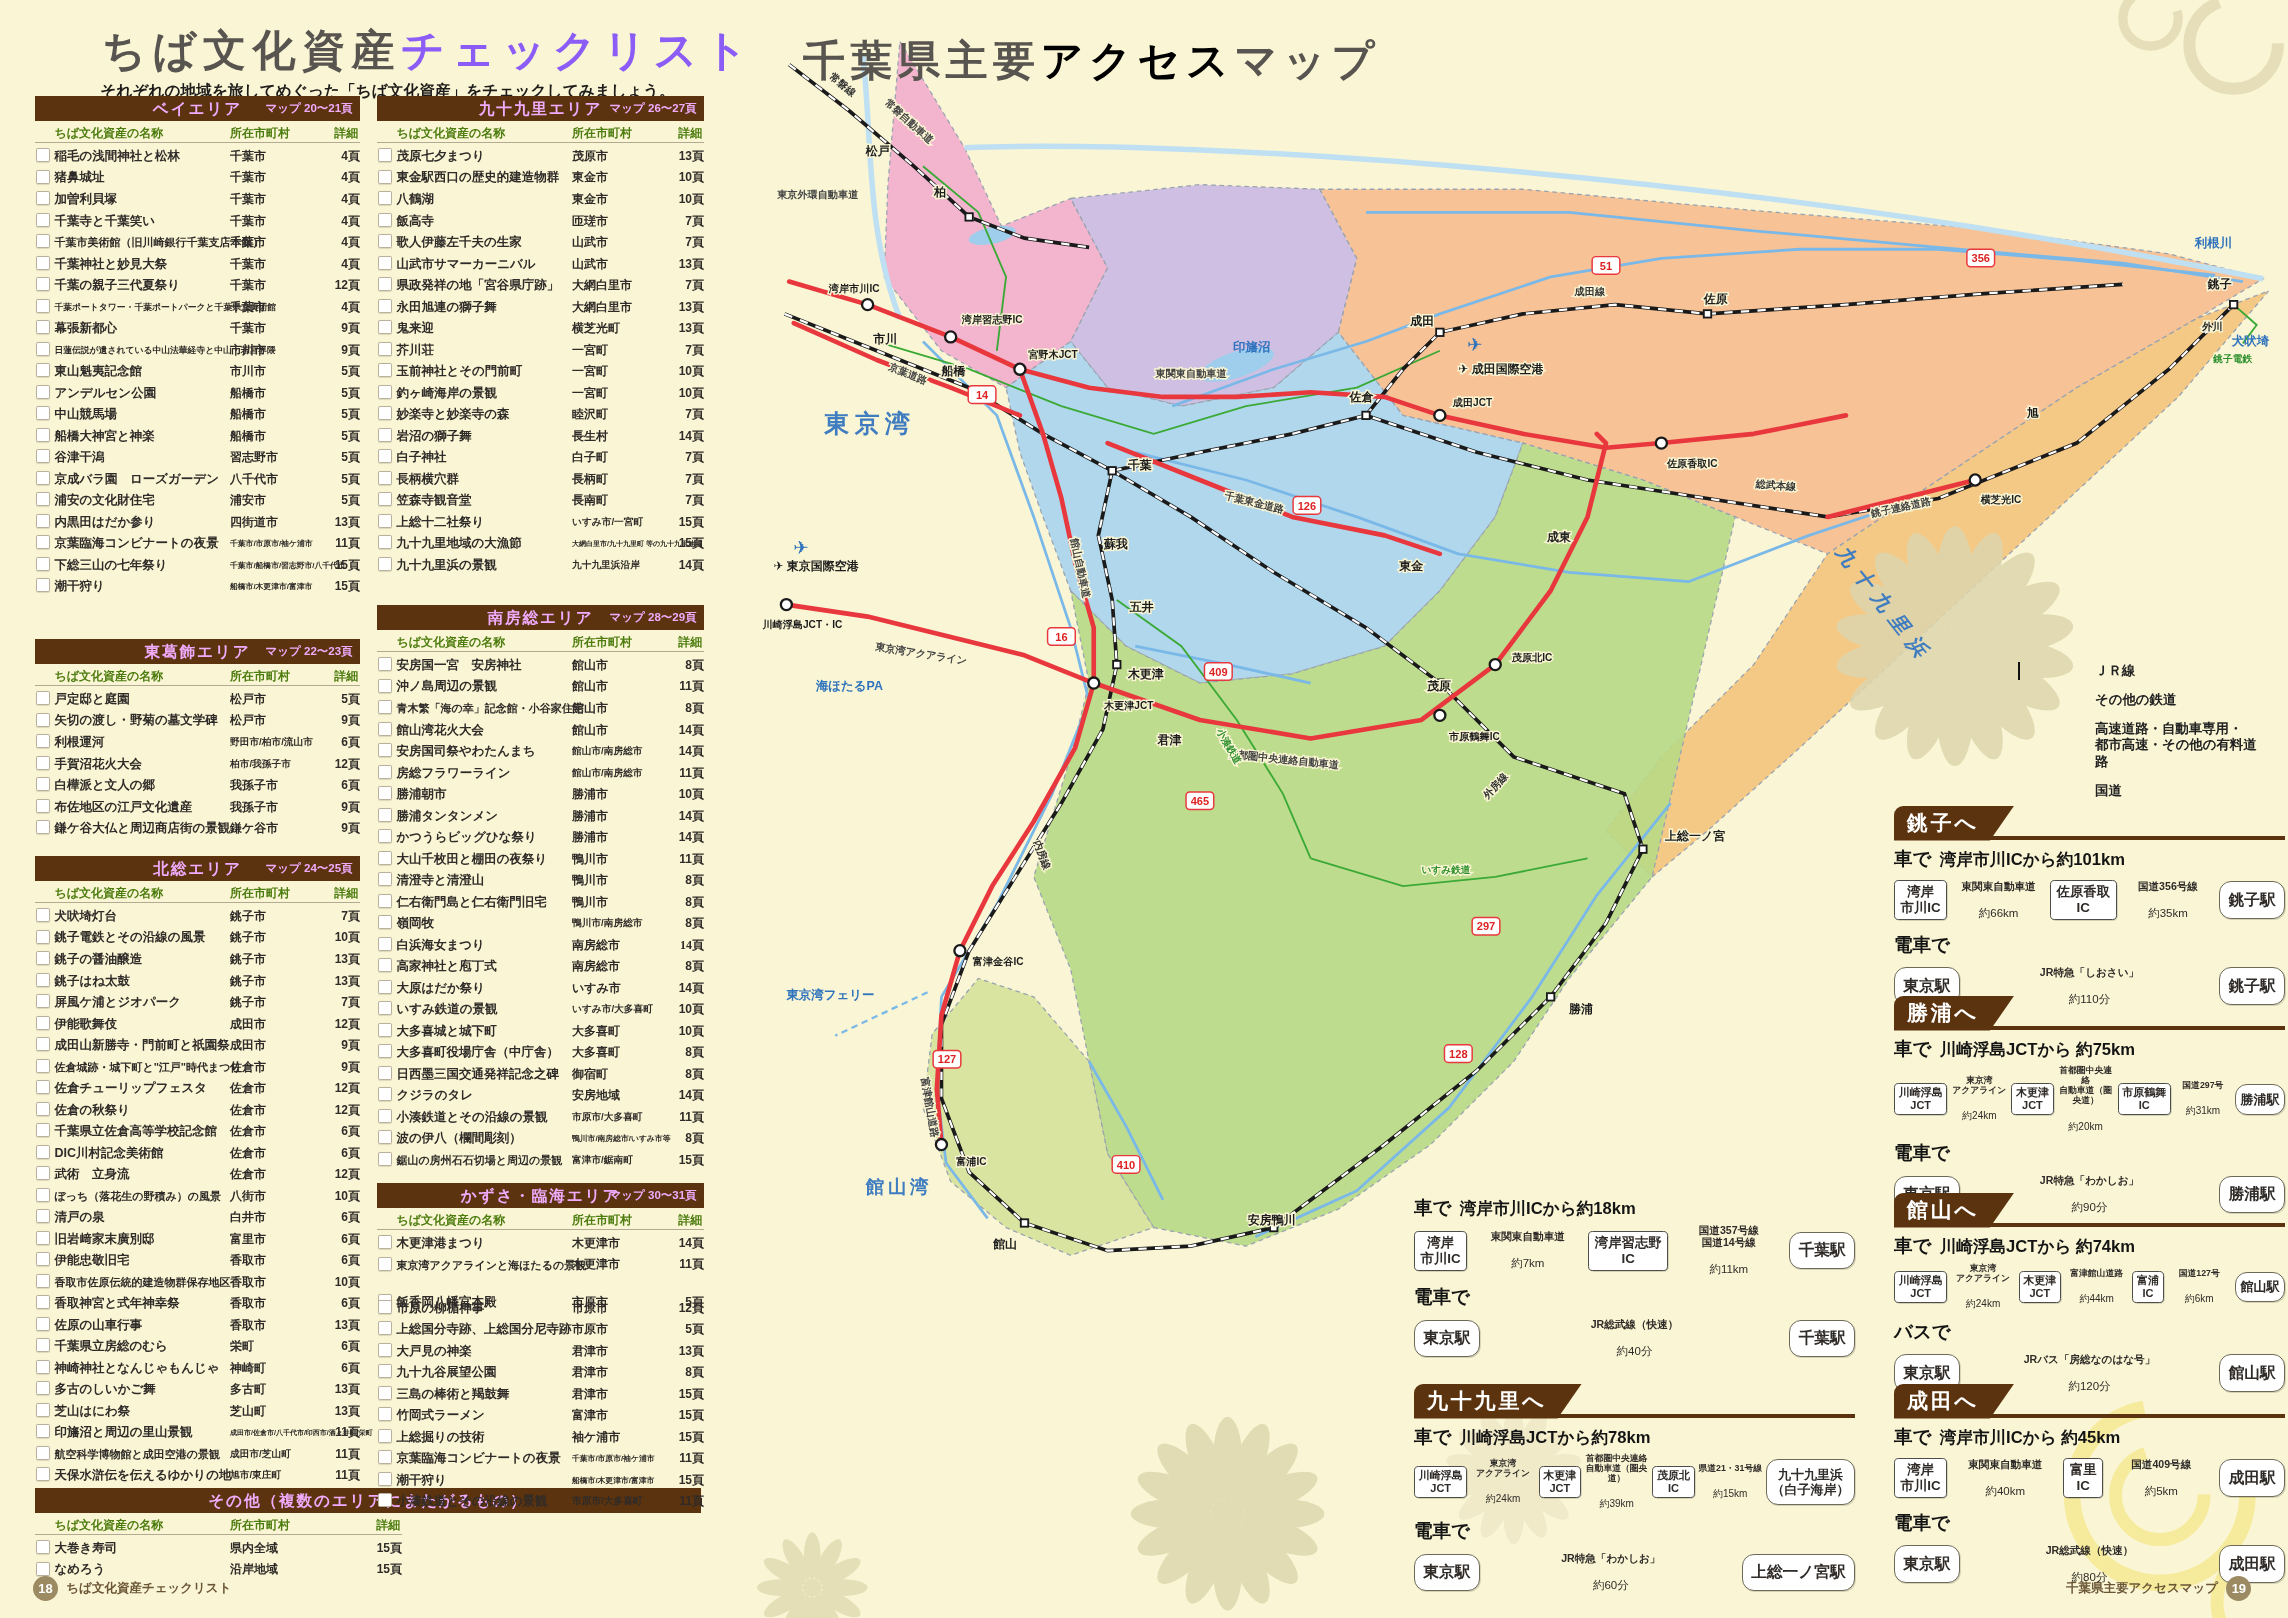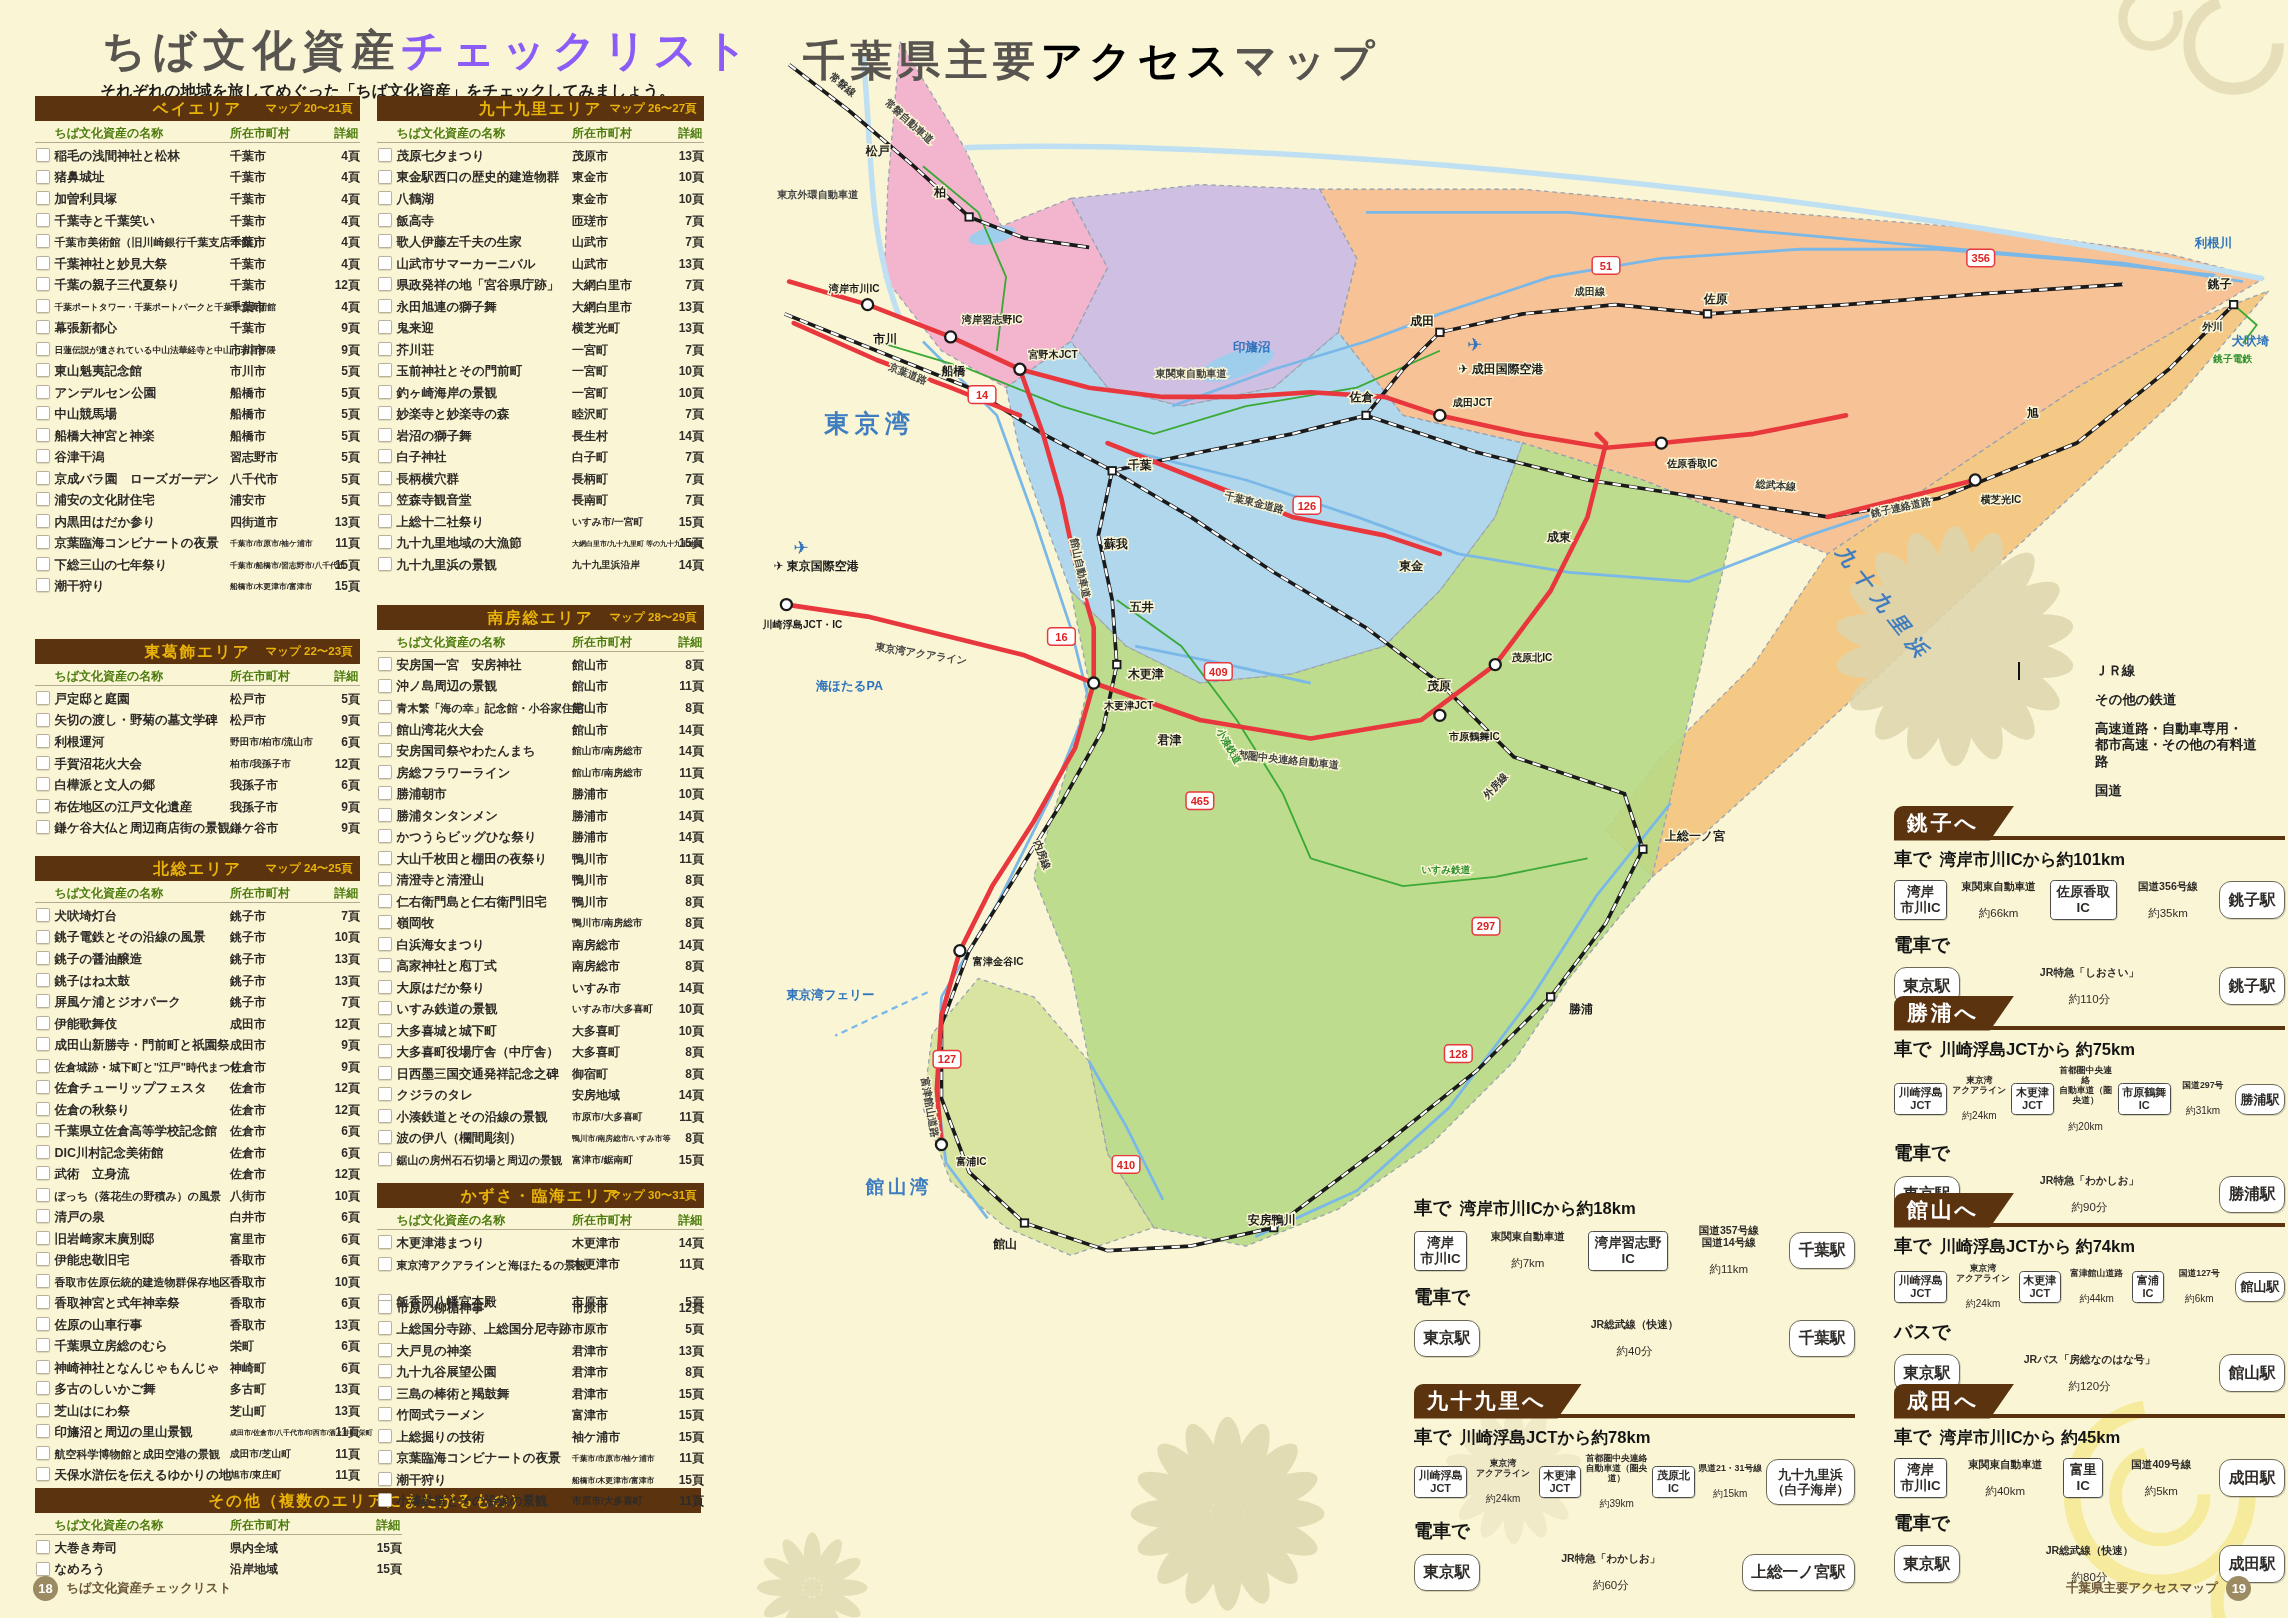--- a/index.html
+++ b/index.html
@@ -14,21 +14,21 @@
             font-size:43px;letter-spacing:6.5px;color:#58544f;white-space:nowrap}
   .lp-title .red{color:#8b5cf6}
   .lp-sub{position:absolute;left:37px;top:81px;width:701px;text-align:center;z-index:2;
           font-size:15.7px;font-weight:bold;color:#1e1c1a}
   .rp-title{position:absolute;left:803px;top:33px;width:535px;text-align:center;z-index:2;
             font-family:"DejaVu Serif","Liberation Serif",serif;font-weight:bold;
             font-size:42px;letter-spacing:5.5px;color:#58544f;white-space:nowrap}
   .rp-title .red{color:#000000}
 
   .area-table{position:absolute;z-index:2}
-  .area-head{position:relative;height:25px;background:#5b330f;color:#eab308;
+  .area-head{position:relative;height:25px;background:#5b330f;color:#f0abfc;
              font-weight:bold;font-size:15.7px;letter-spacing:1.8px;text-align:center;line-height:25px}
   .area-map{position:absolute;right:7.4px;top:0;font-size:11.5px;letter-spacing:0;font-weight:bold}
   .cols-head{position:relative;height:21px;border-bottom:1.8px solid #b3aa92;margin-bottom:1.8px;
              font-size:12px;font-weight:bold;color:#4d7c0f}
   .ch-name{position:absolute;left:19.4px;top:3.7px}
   .ch-city{position:absolute;left:195px;top:3.7px}
   .ch-det{position:absolute;right:1.8px;top:3.7px}
   .rows{position:relative}
   .row{position:absolute;left:0;height:21.5px}
   .cb{position:absolute;left:0.9px;top:3.7px;width:12px;height:12px;background:#fff;
@@ -910,21 +910,21 @@
           <span class="nm">仁右衛門島と仁右衛門旧宅</span>
           <span class="ct">鴨川市</span>
           <span class="pg">8頁</span>
         </div>
         <div class="row" style="top: 258px; width: 327px;">
           <span class="cb"></span>
           <span class="nm">嶺岡牧</span>
           <span class="ct s1">鴨川市/南房総市</span>
           <span class="pg">8頁</span>
         </div>
-        <div class="row" style="top: 280px; width: 327px;">
+        <div class="row" style="top: 280px; width: 327px; font-family: Liberation Serif, serif;">
           <span class="cb"></span>
           <span class="nm">白浜海女まつり</span>
           <span class="ct">南房総市</span>
           <span class="pg">14頁</span>
         </div>
         <div class="row" style="top: 301px; width: 327px;">
           <span class="cb"></span>
           <span class="nm">高家神社と庖丁式</span>
           <span class="ct">南房総市</span>
           <span class="pg">8頁</span>

